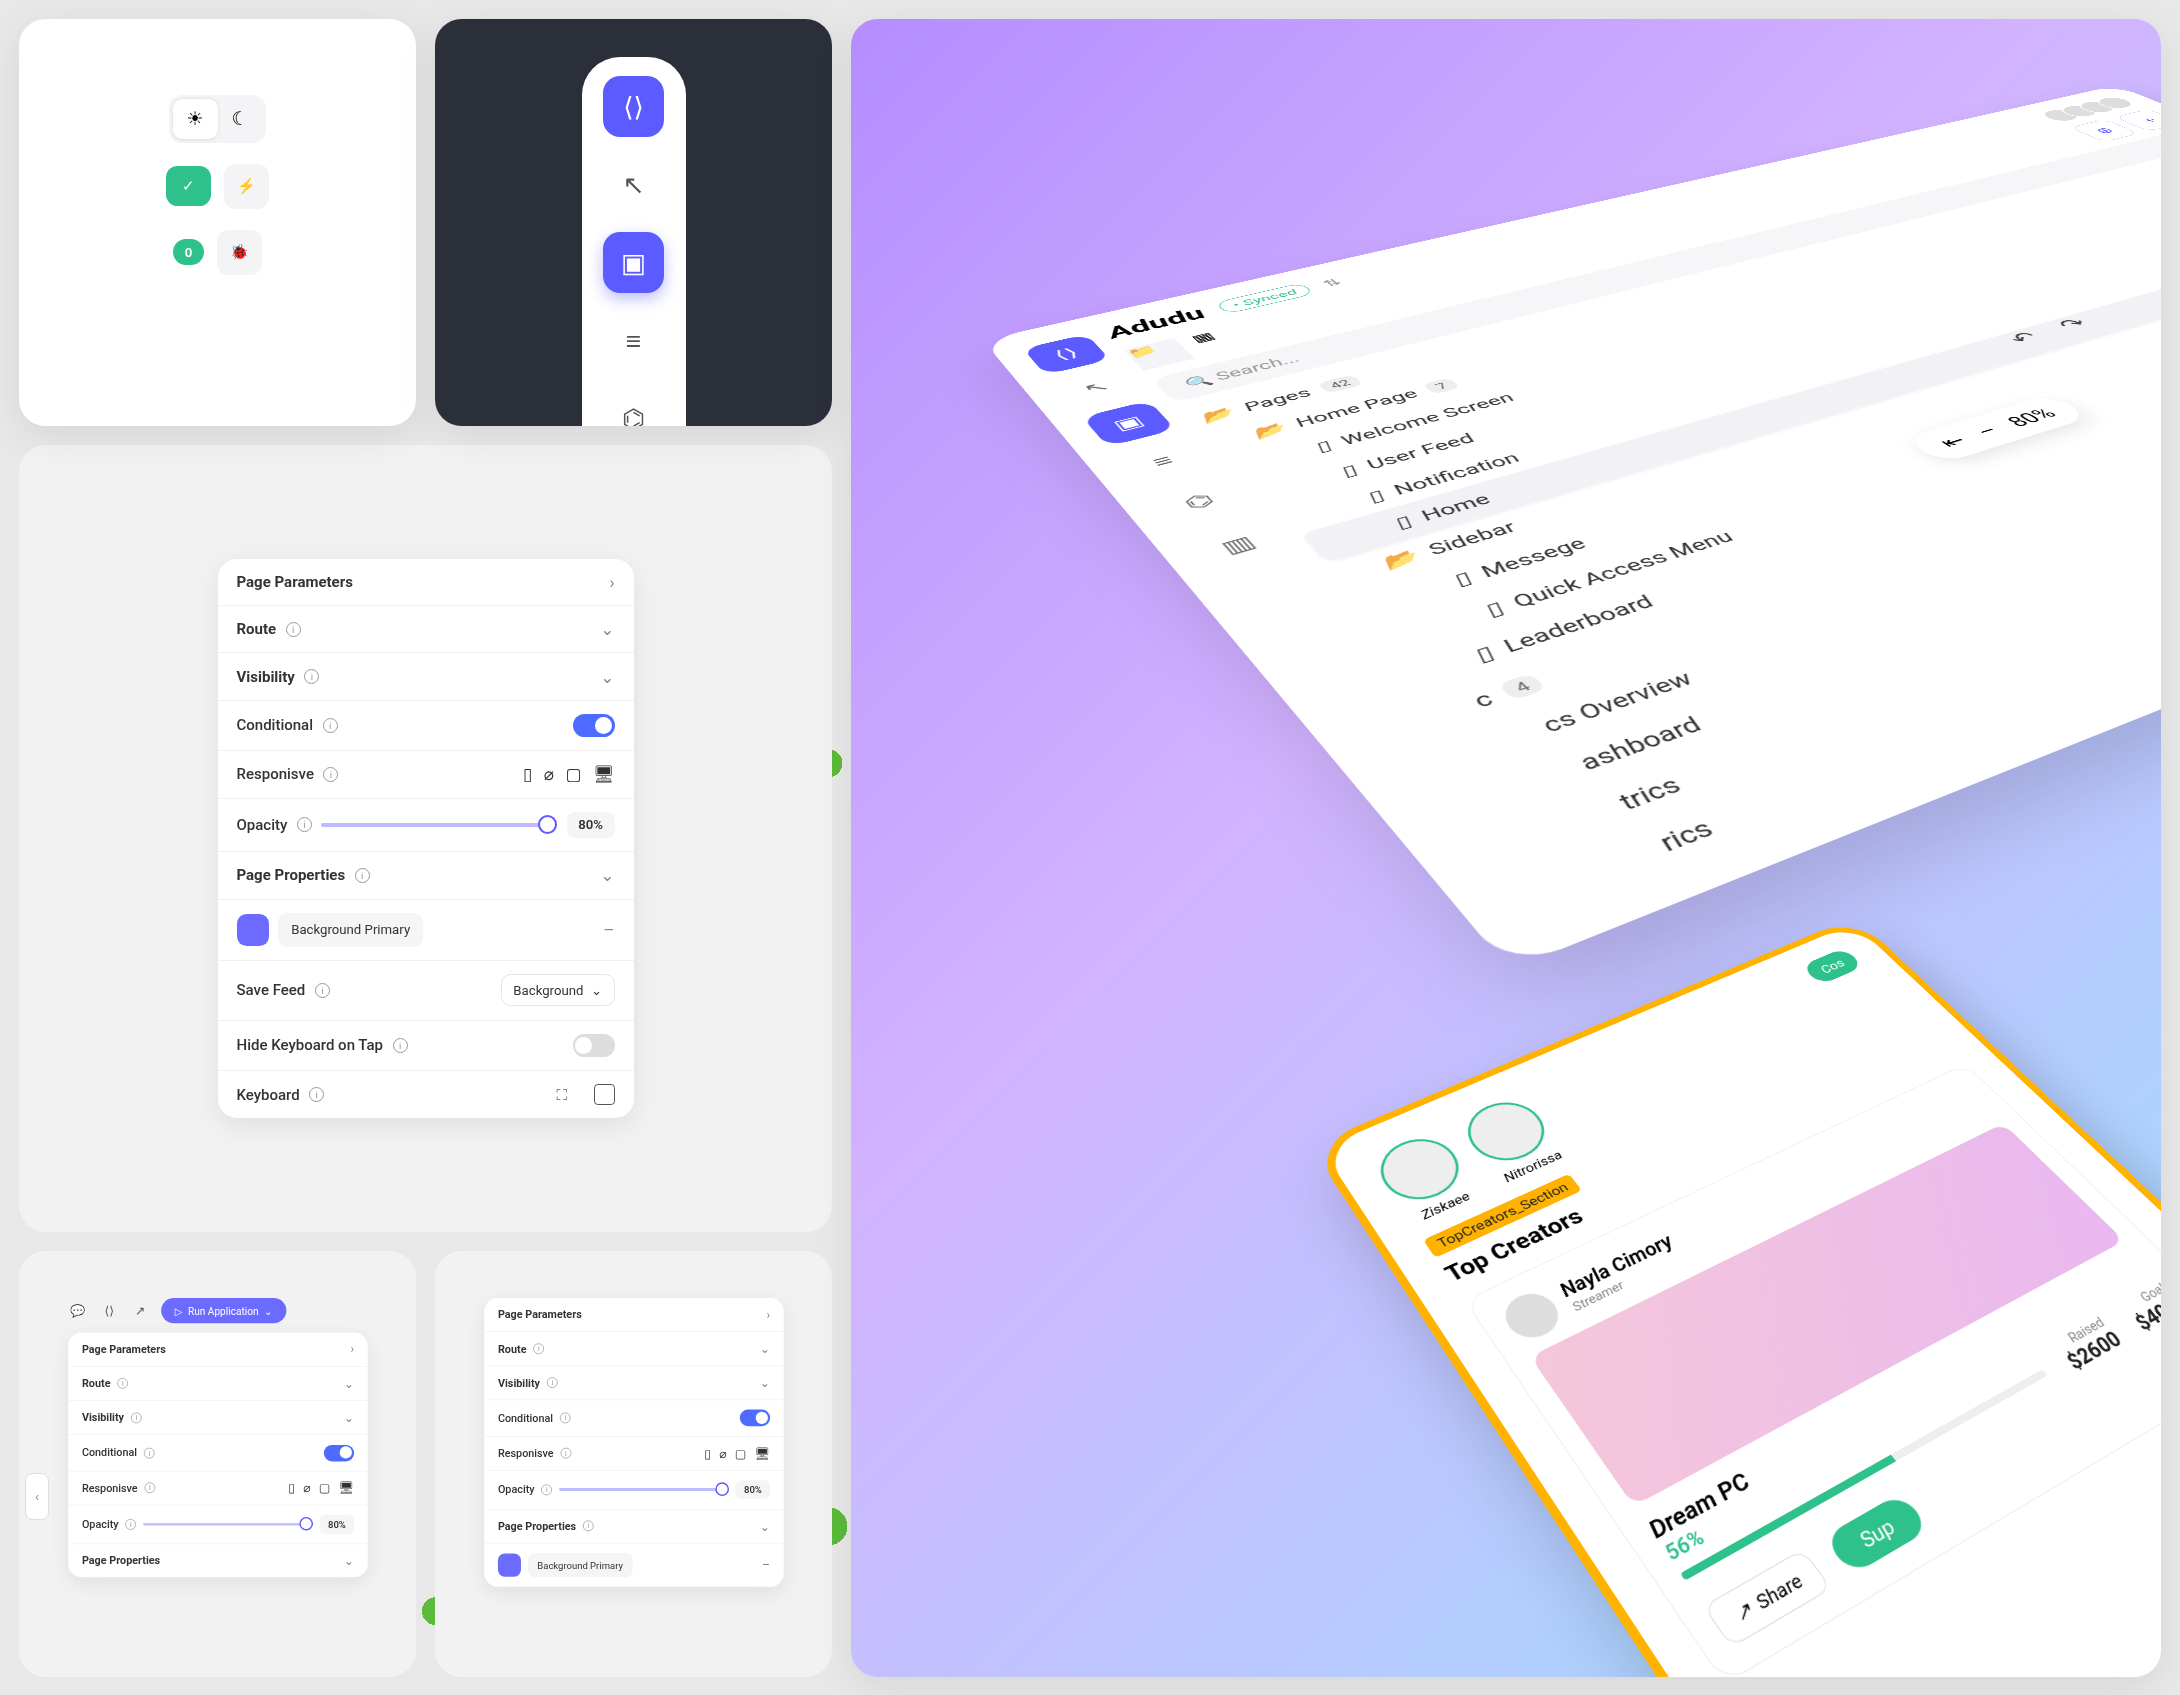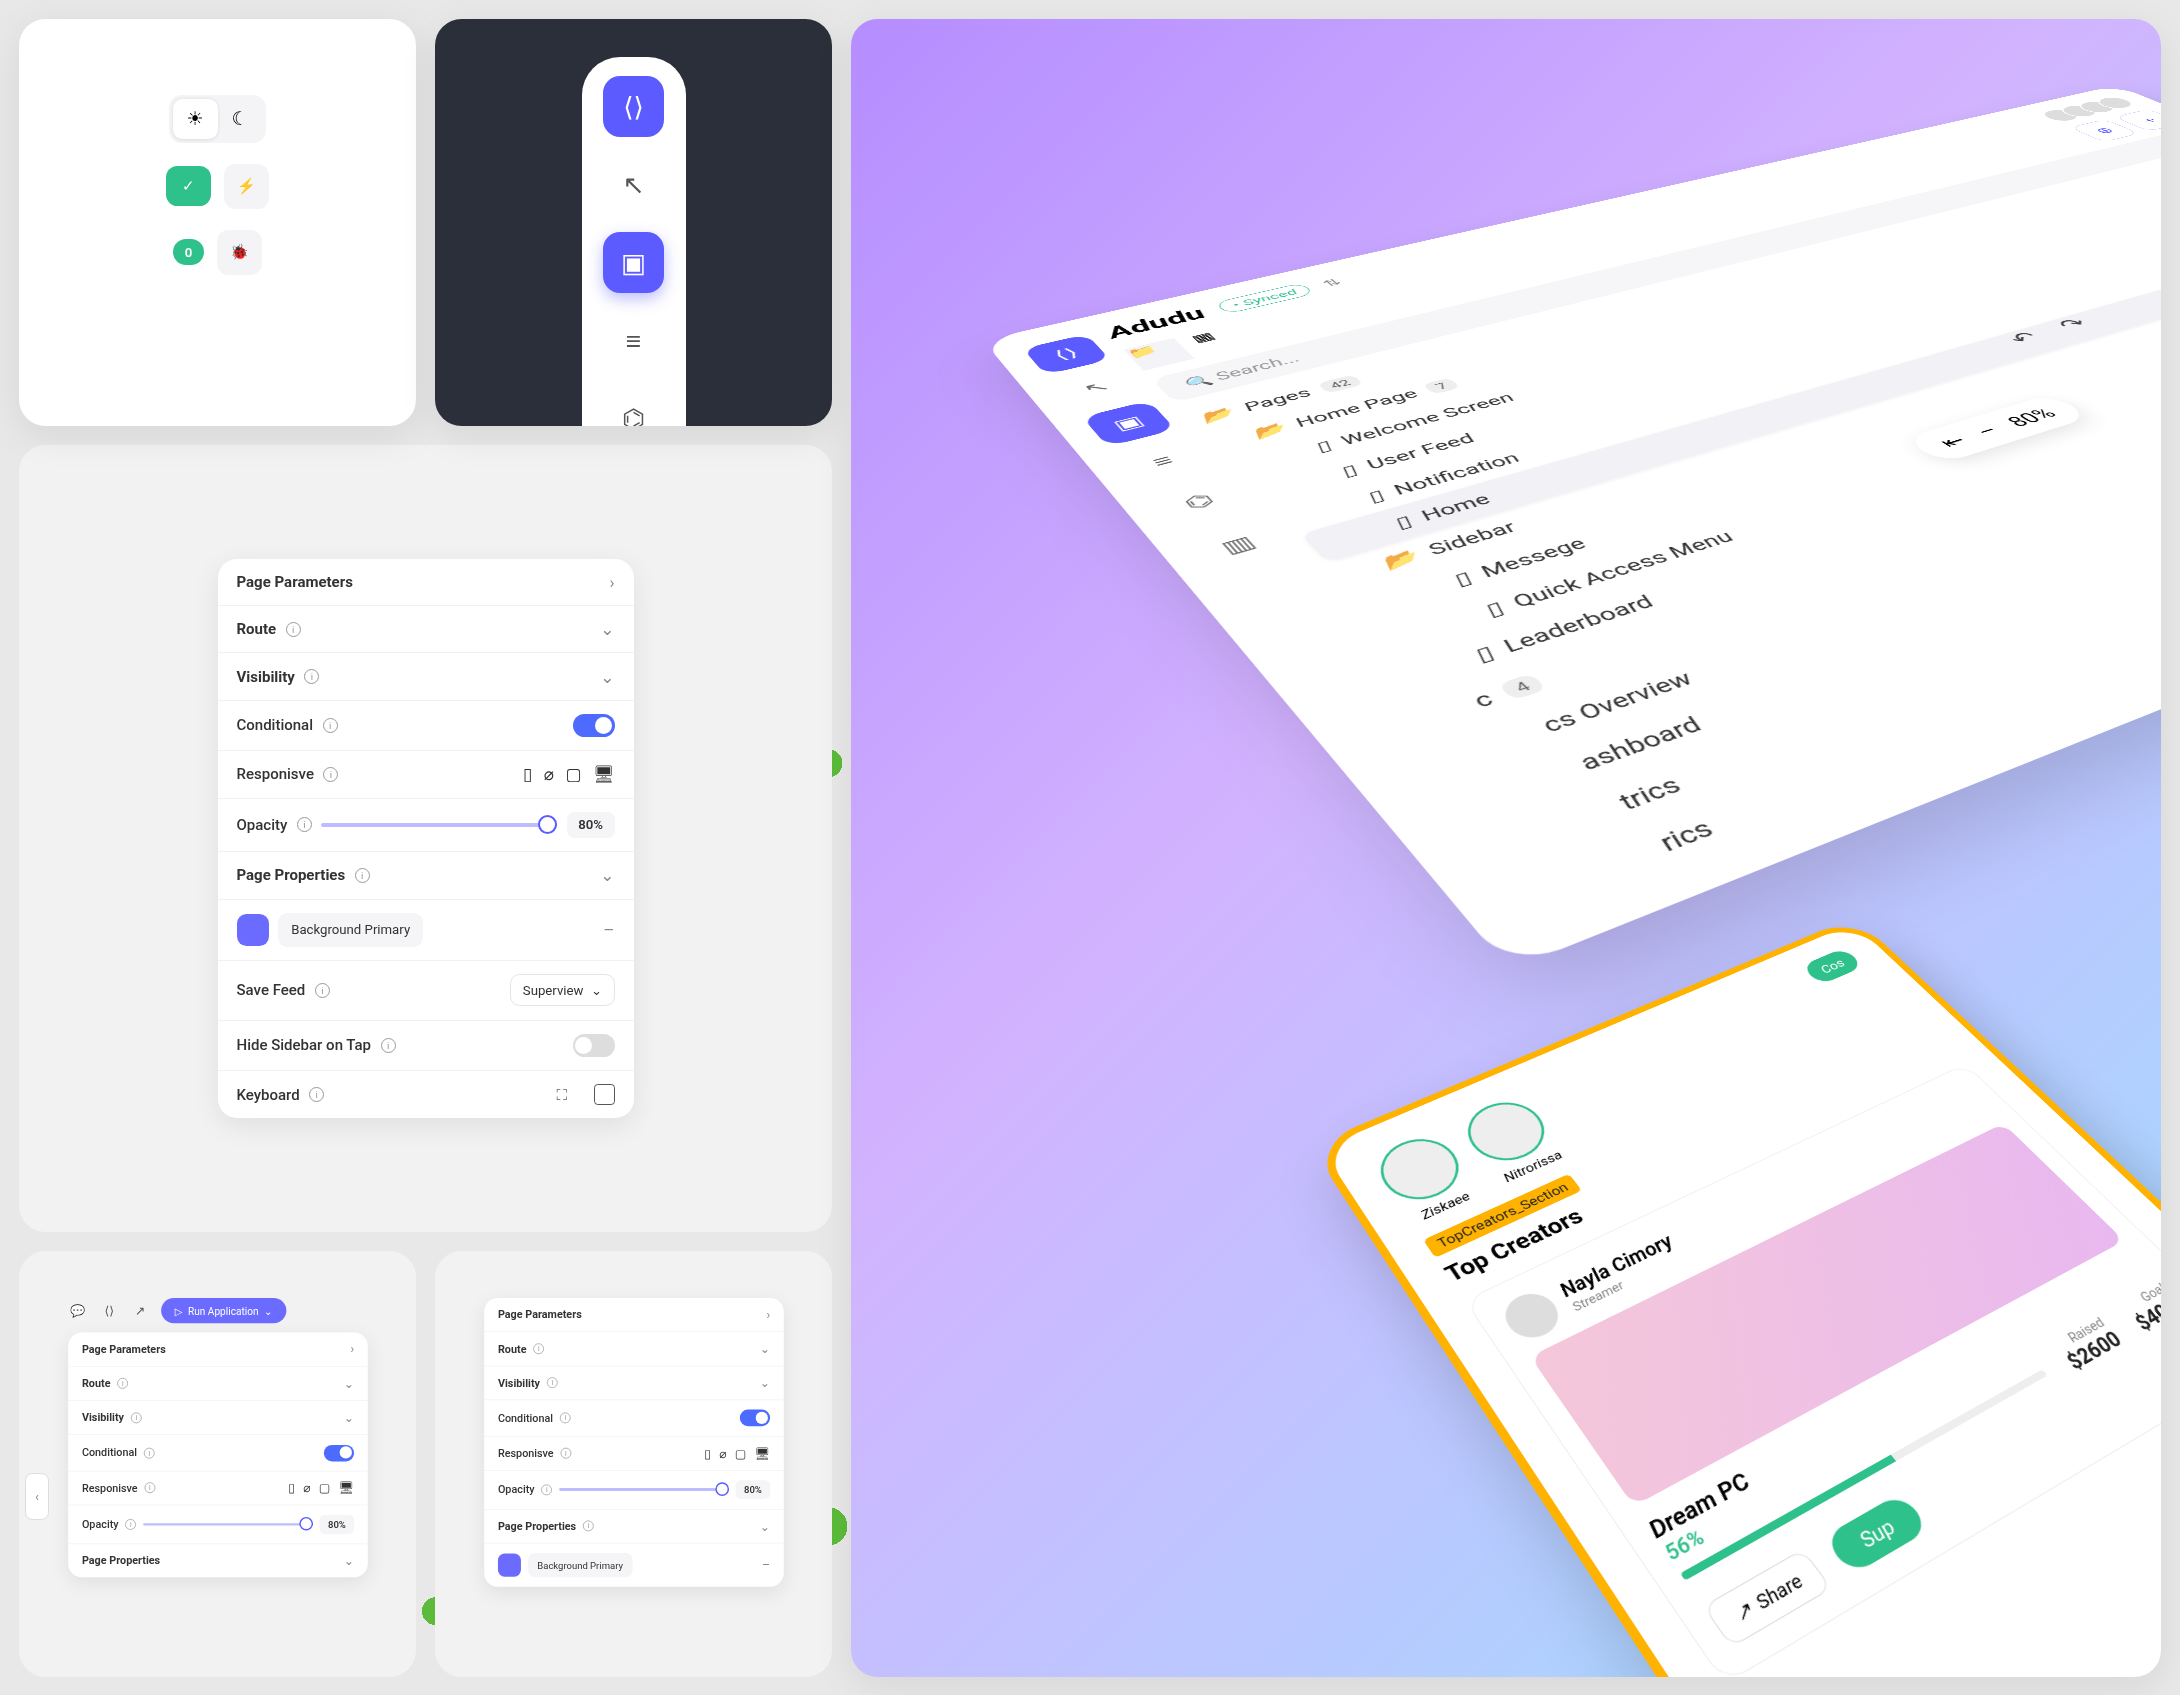--- a/index.html
+++ b/index.html
@@ -303,24 +303,24 @@
       <div class="prow">
           <div class="color-sw"></div>
           <div class="chip">Background Primary</div>
           <span class="grow"></span>
           <span class="chev-r">–</span>
         </div>
       <div class="prow">
           <span class="lab">Save Feed</span>
           <span class="info">i</span>
           <span class="grow"></span>
-          <div class="select"><span>Superview</span> ⌄</div>
-        </div>
-      <div class="prow">
-          <span class="lab">Hide Sidebar on Tap</span>
+          <div class="select"><span>Background</span> ⌄</div>
+        </div>
+      <div class="prow">
+          <span class="lab">Hide Keyboard on Tap</span>
           <span class="info">i</span>
           <span class="grow"></span>
           <div class="toggle off"></div>
         </div>
       <div class="prow"><span class="lab">Keyboard</span><span class="info">i</span><span class="grow"></span><span class="expand-ic">⛶</span>&nbsp;&nbsp;<span class="tiny-sq"></span></div>
     </div>
   </div>
 
   <div id="c5" class="card-gray" style="padding:28px 9.5px;align-items:flex-start;position:relative;">
     <div class="side-chev">‹</div>

